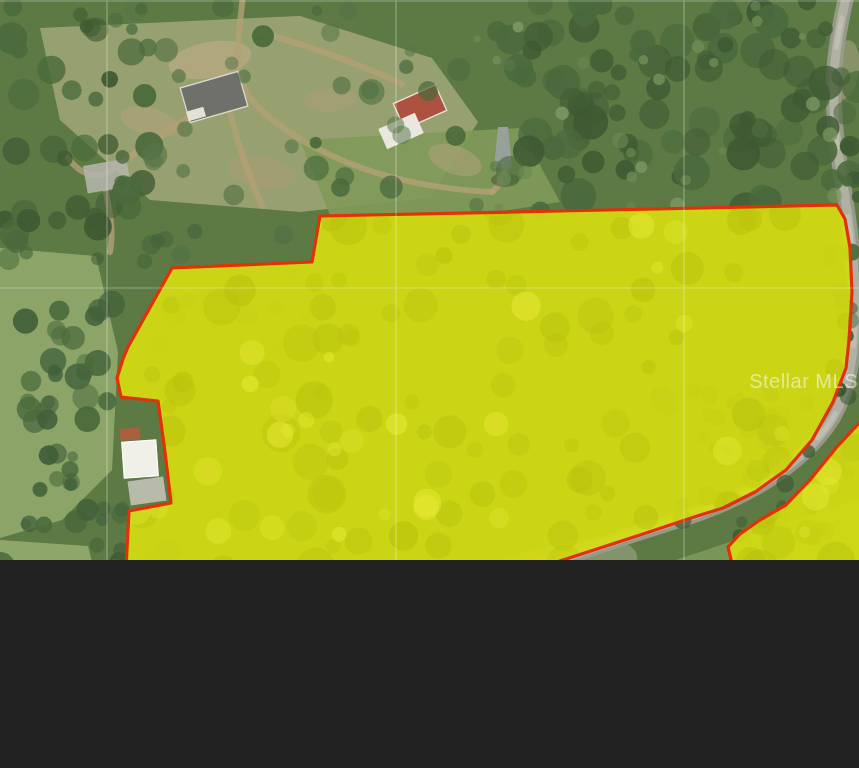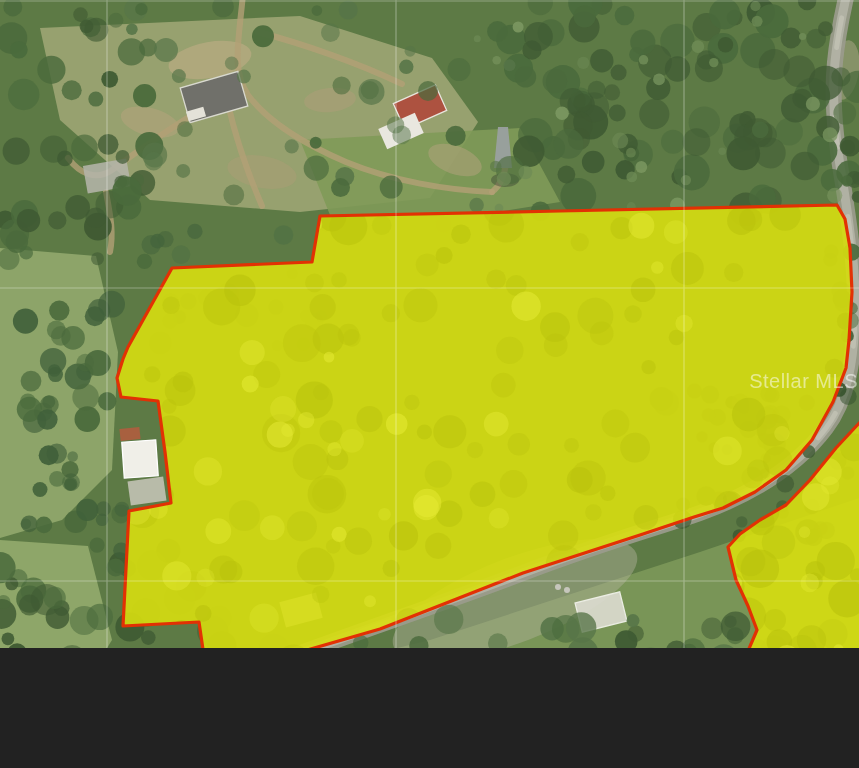--- a/index.html
+++ b/index.html
@@ -1,17 +1,17 @@
 <!DOCTYPE html>
 <html><head>
 <meta charset="utf-8">
 <style>
   html,body{margin:0;padding:0;background:#222;}
   .map-viewport{
-    position:relative;width:859px;height:648px;overflow:hidden;
+    position:relative;width:859px;height:560px;overflow:hidden;
     font-family:"Liberation Sans",sans-serif;background:#5d7a45;
   }
   .map-viewport svg{display:block;position:absolute;left:0;top:0;}
   .watermark{
     position:absolute;top:370px;right:1px;
     font-size:20px;font-weight:400;letter-spacing:.5px;
     color:rgba(255,255,255,.52);white-space:nowrap;user-select:none;
     pointer-events:none;
   }
 </style>

